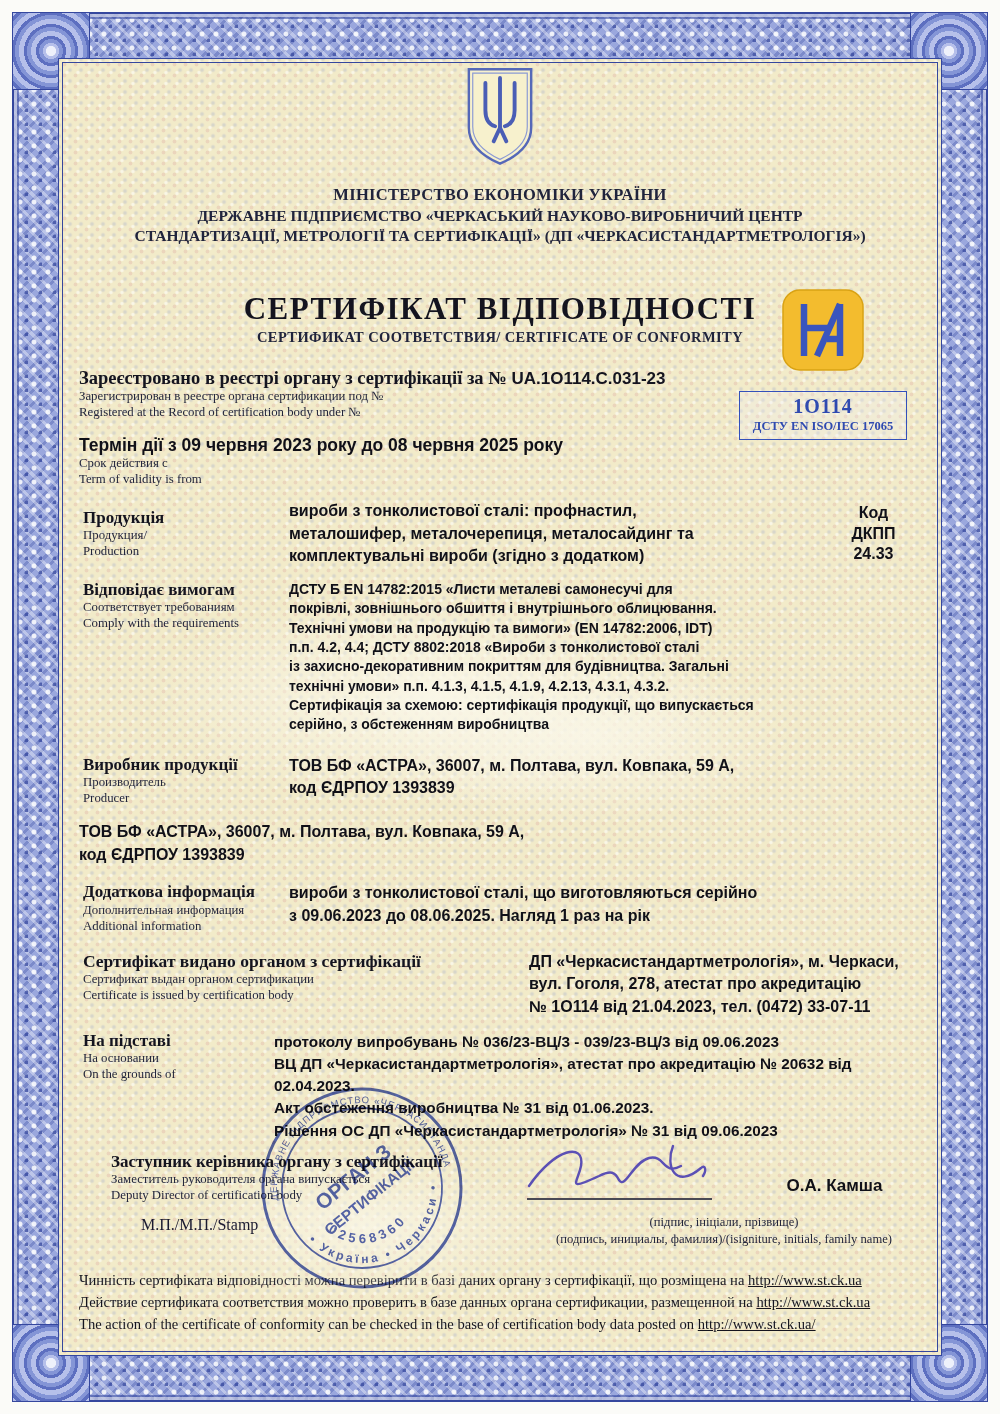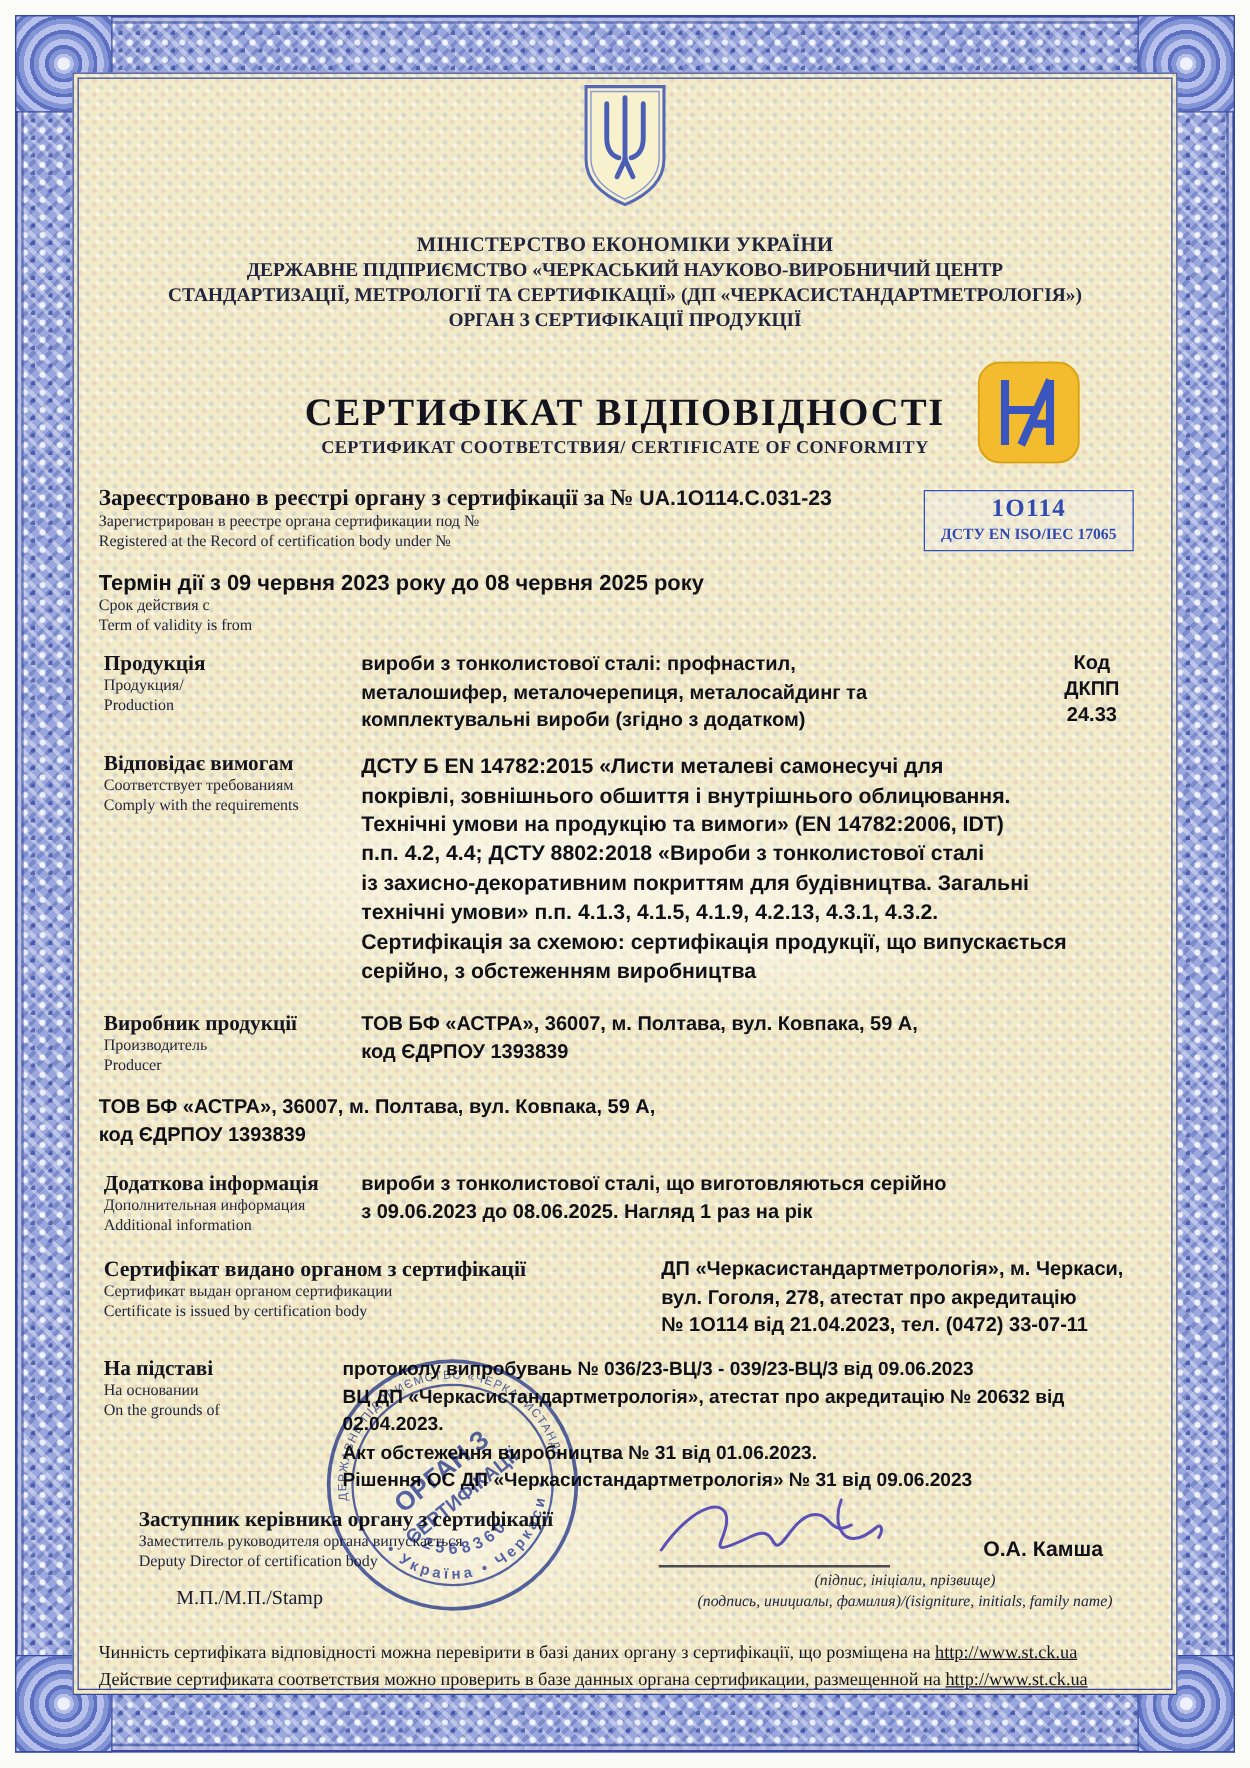--- a/index.html
+++ b/index.html
@@ -82,23 +82,23 @@
   .f-label { width:210px; flex:0 0 210px; padding-left:4px; }
   .f-label .lab { font-size:17px; font-weight:bold; color:#14141f; line-height:1.2; }
   .f-value {
     flex:1; font-family:"Liberation Sans", sans-serif; font-weight:bold;
     font-size:16px; line-height:1.42; white-space:pre-line; color:#101018;
   }
   .f-code {
     flex:0 0 95px; text-align:center; font-family:"Liberation Sans", sans-serif;
     font-weight:bold; font-size:16px; line-height:1.3; white-space:pre-line; color:#101018;
   }
-  .row-product { margin-top:12px; }
+  .row-product { margin-top:12px;align-items:center; }
   .row-req { margin-top:12px; }
-  .row-req .f-value { font-size:17px; line-height:1.38; }
+  .row-req .f-value { font-size:14px; line-height:1.38; }
   .row-producer { margin-top:20px; }
   .row-issued { margin-top:14px; }
   .row-additional { margin-top:16px; }
   .row-issuedby { margin-top:16px; }
   .row-issuedby .f-label { width:450px; flex:0 0 450px; }
   .row-issuedby .f-label .lab { font-size:17.5px; }
   .row-grounds { margin-top:12px; }
   .row-grounds .f-label { width:195px; flex:0 0 195px; }
   .row-grounds .f-value { font-size:15.3px; line-height:1.45; }
   
@@ -107,21 +107,21 @@
   .sig-left .lab { font-size:17px; font-weight:bold; color:#14141f; }
   .stamp-label { margin-top:12px; margin-left:30px; font-size:16px; color:#1a1a30; }
   .sig-right { flex:1; padding-top:2px; }
   .sig-top { display:flex; align-items:flex-end;gap:36px; }
   .sig-line { flex:0 0 185px; height:46px; border-bottom:2px solid #4a4a55; position:relative; }
   .sig-line svg { position:absolute; left:-12px; bottom:-8px; }
   .sig-name {
     flex:1; text-align:center; font-family:"Liberation Sans", sans-serif;
     font-weight:bold; font-size:17px; padding-bottom:4px; color:#101018;
   }
-  .sig-hints { text-align:center; font-size:12.6px; color:#23263c; line-height:1.35; margin-top:2px;font-style:italic; }
+  .sig-hints { text-align:center; font-size:12.6px; color:#23263c; line-height:1.35; margin-top:14px; }
   
   .stamp { position:absolute; left:196px; top:1022px; width:214px; height:214px;
            transform:rotate(-12deg); opacity:.88; mix-blend-mode:multiply; pointer-events:none; }
   
   .footer { margin-top:22px; font-size:14.6px; line-height:1.5; color:#15151f; }
   .footer .url { text-decoration:underline; }
 </style>
 </head>
 <body>
 
@@ -146,21 +146,20 @@
         <path d="M38 64 L31.5 78"></path>
         <path d="M38 64 L44.5 78"></path>
       </g>
     </svg>
   </div>
 
   <div class="ministry">
     <div class="m1">МІНІСТЕРСТВО ЕКОНОМІКИ УКРАЇНИ</div>
     <div class="m2">ДЕРЖАВНЕ ПІДПРИЄМСТВО «ЧЕРКАСЬКИЙ НАУКОВО-ВИРОБНИЧИЙ ЦЕНТР</div>
     <div class="m2">СТАНДАРТИЗАЦІЇ, МЕТРОЛОГІЇ ТА СЕРТИФІКАЦІЇ» (ДП «ЧЕРКАСИСТАНДАРТМЕТРОЛОГІЯ»)</div>
-    <div class="m2">ОРГАН З СЕРТИФІКАЦІЇ ПРОДУКЦІЇ</div>
   </div>
 
   <div class="title">СЕРТИФІКАТ ВІДПОВІДНОСТІ</div>
   <div class="subtitle">СЕРТИФИКАТ СООТВЕТСТВИЯ/ CERTIFICATE OF CONFORMITY</div>
 
   <div class="accred">
     <svg class="accred-mark" width="82" height="82" viewBox="0 0 82 82">
       <rect x="1" y="1" width="80" height="80" rx="17" fill="#f3bc2e" stroke="#d9a214" stroke-width="1.5"></rect>
       <g stroke="#3a55bd" stroke-width="6.5" fill="none">
         <path d="M22 15 V67"></path>

